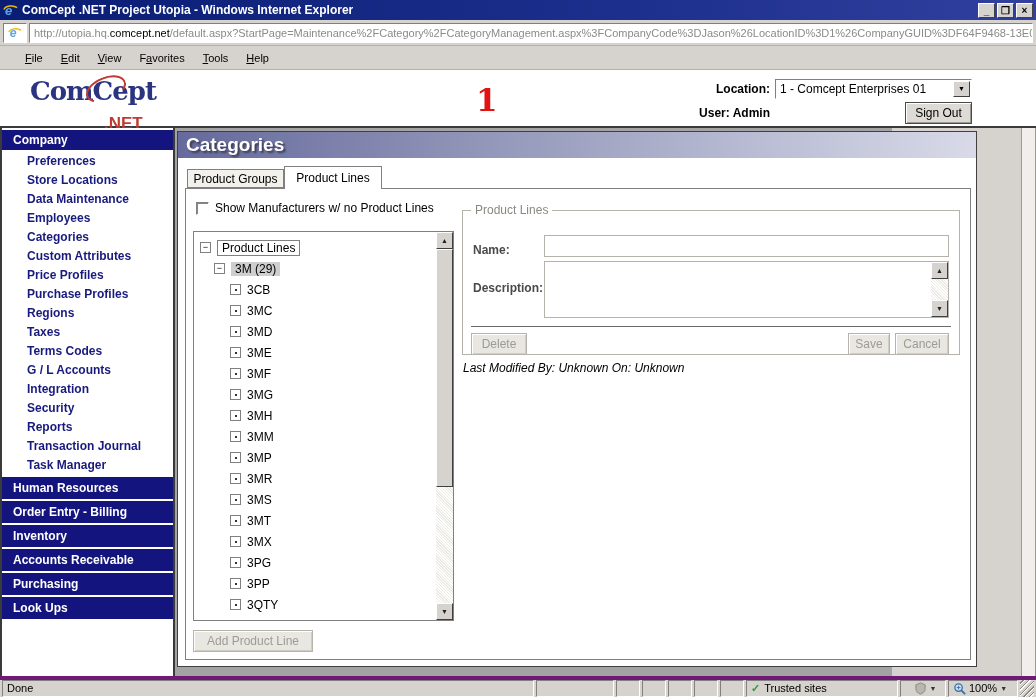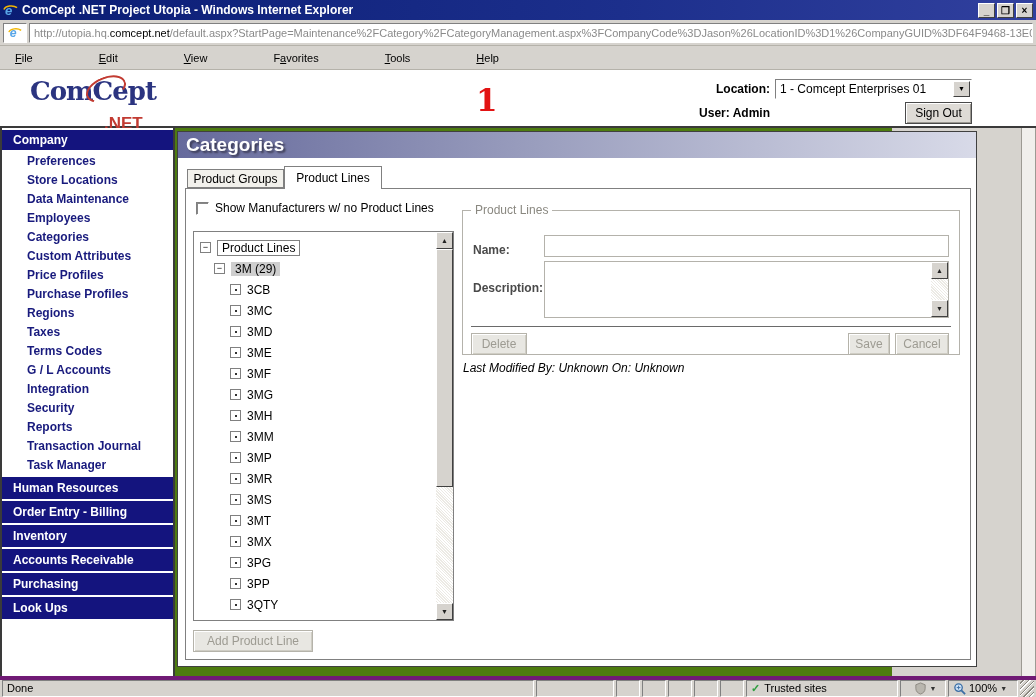--- a/index.html
+++ b/index.html
@@ -23,21 +23,21 @@
     background:#d6d3ce; border-bottom:1px solid #b5b2aa; display:flex; align-items:center; padding:2px 3px; }
   #addr-icon-box { width:24px; height:20px; background:#fff; border:1px solid;
     border-color:#808080 #fff #fff #808080; display:flex; align-items:center; justify-content:center; }
   #addr-field { flex:1; height:20px; margin-left:2px; background:#fff; border:1px solid;
     border-color:#808080 #fff #fff #808080; font-size:11px; line-height:18px;
     padding-left:4px; color:#8a8a8a; white-space:nowrap; overflow:hidden; }
   #addr-field .domain { color:#000; }
 
   
   #menubar { position:absolute; left:0; top:46px; width:1036px; height:24px;
-    background:#d6d3ce; border-bottom:1px solid #b5b2aa; display:flex; align-items:center; padding-left:6px;gap:48px; }
+    background:#d6d3ce; border-bottom:1px solid #b5b2aa; display:flex; align-items:center; padding-left:16px; }
   .menu-item { padding:3px 9px; font-size:11px; }
   .menu-item .key { text-decoration:underline; }
 
   
   #header { position:absolute; left:0; top:70px; width:1036px; height:58px;
     background:#fff; border-bottom:2px solid #3a3a3a; }
   .logo { position:absolute; left:30px; top:6px; width:130px; height:46px; }
   .logo-text { font-family:"DejaVu Serif", serif; font-weight:bold; font-size:26px;
     color:#2b3480; letter-spacing:-1px; }
   .logo-orbit { position:absolute; left:55px; top:1px; width:42px; height:24px;
@@ -52,21 +52,21 @@
   .fake-select .sel-text { flex:1; padding-left:4px; font-size:12px; white-space:nowrap; overflow:hidden; }
   .dd-btn { width:17px; height:16px; margin-right:1px; background:#d6d3ce; border:1px solid;
     border-color:#fff #404040 #404040 #fff; font-size:7px; text-align:center; line-height:14px; color:#000; }
   .user-label { position:absolute; left:640px; top:106px; width:130px; text-align:right; font-weight:bold; }
   .signout-btn { position:absolute; left:905px; top:102px; width:67px; height:22px;
     background:#dedbd6; border:1px solid #4a4a4a;
     box-shadow:inset 1px 1px 0 #fff, inset -1px -1px 0 #9a9790;
     font-size:12px; text-align:center; line-height:20px; }
 
   
-  #content { position:absolute; left:0; top:128px; width:892px; height:548px; background:#4d7c0f; }
+  #content { position:absolute; left:0; top:128px; width:892px; height:548px; background:#a3a3a3; }
 
   
   #sidebar { position:absolute; left:0; top:0; width:175px; height:548px;
     border-left:2px solid #3a3a3a; border-right:2px solid #3a3a3a; background:#fff; padding-top:2px; }
   .side-header { background:#14147e; color:#fff; font-weight:bold; font-size:12px;
     padding:3px 0 3px 11px; margin-bottom:2px; }
   .side-item { color:#181a7d; font-weight:bold; font-size:12px; padding:2px 0 2px 25px; height:19px; }
   .side-bottom .side-header { margin-top:2px; padding:4px 0 4px 11px; }
 
   

